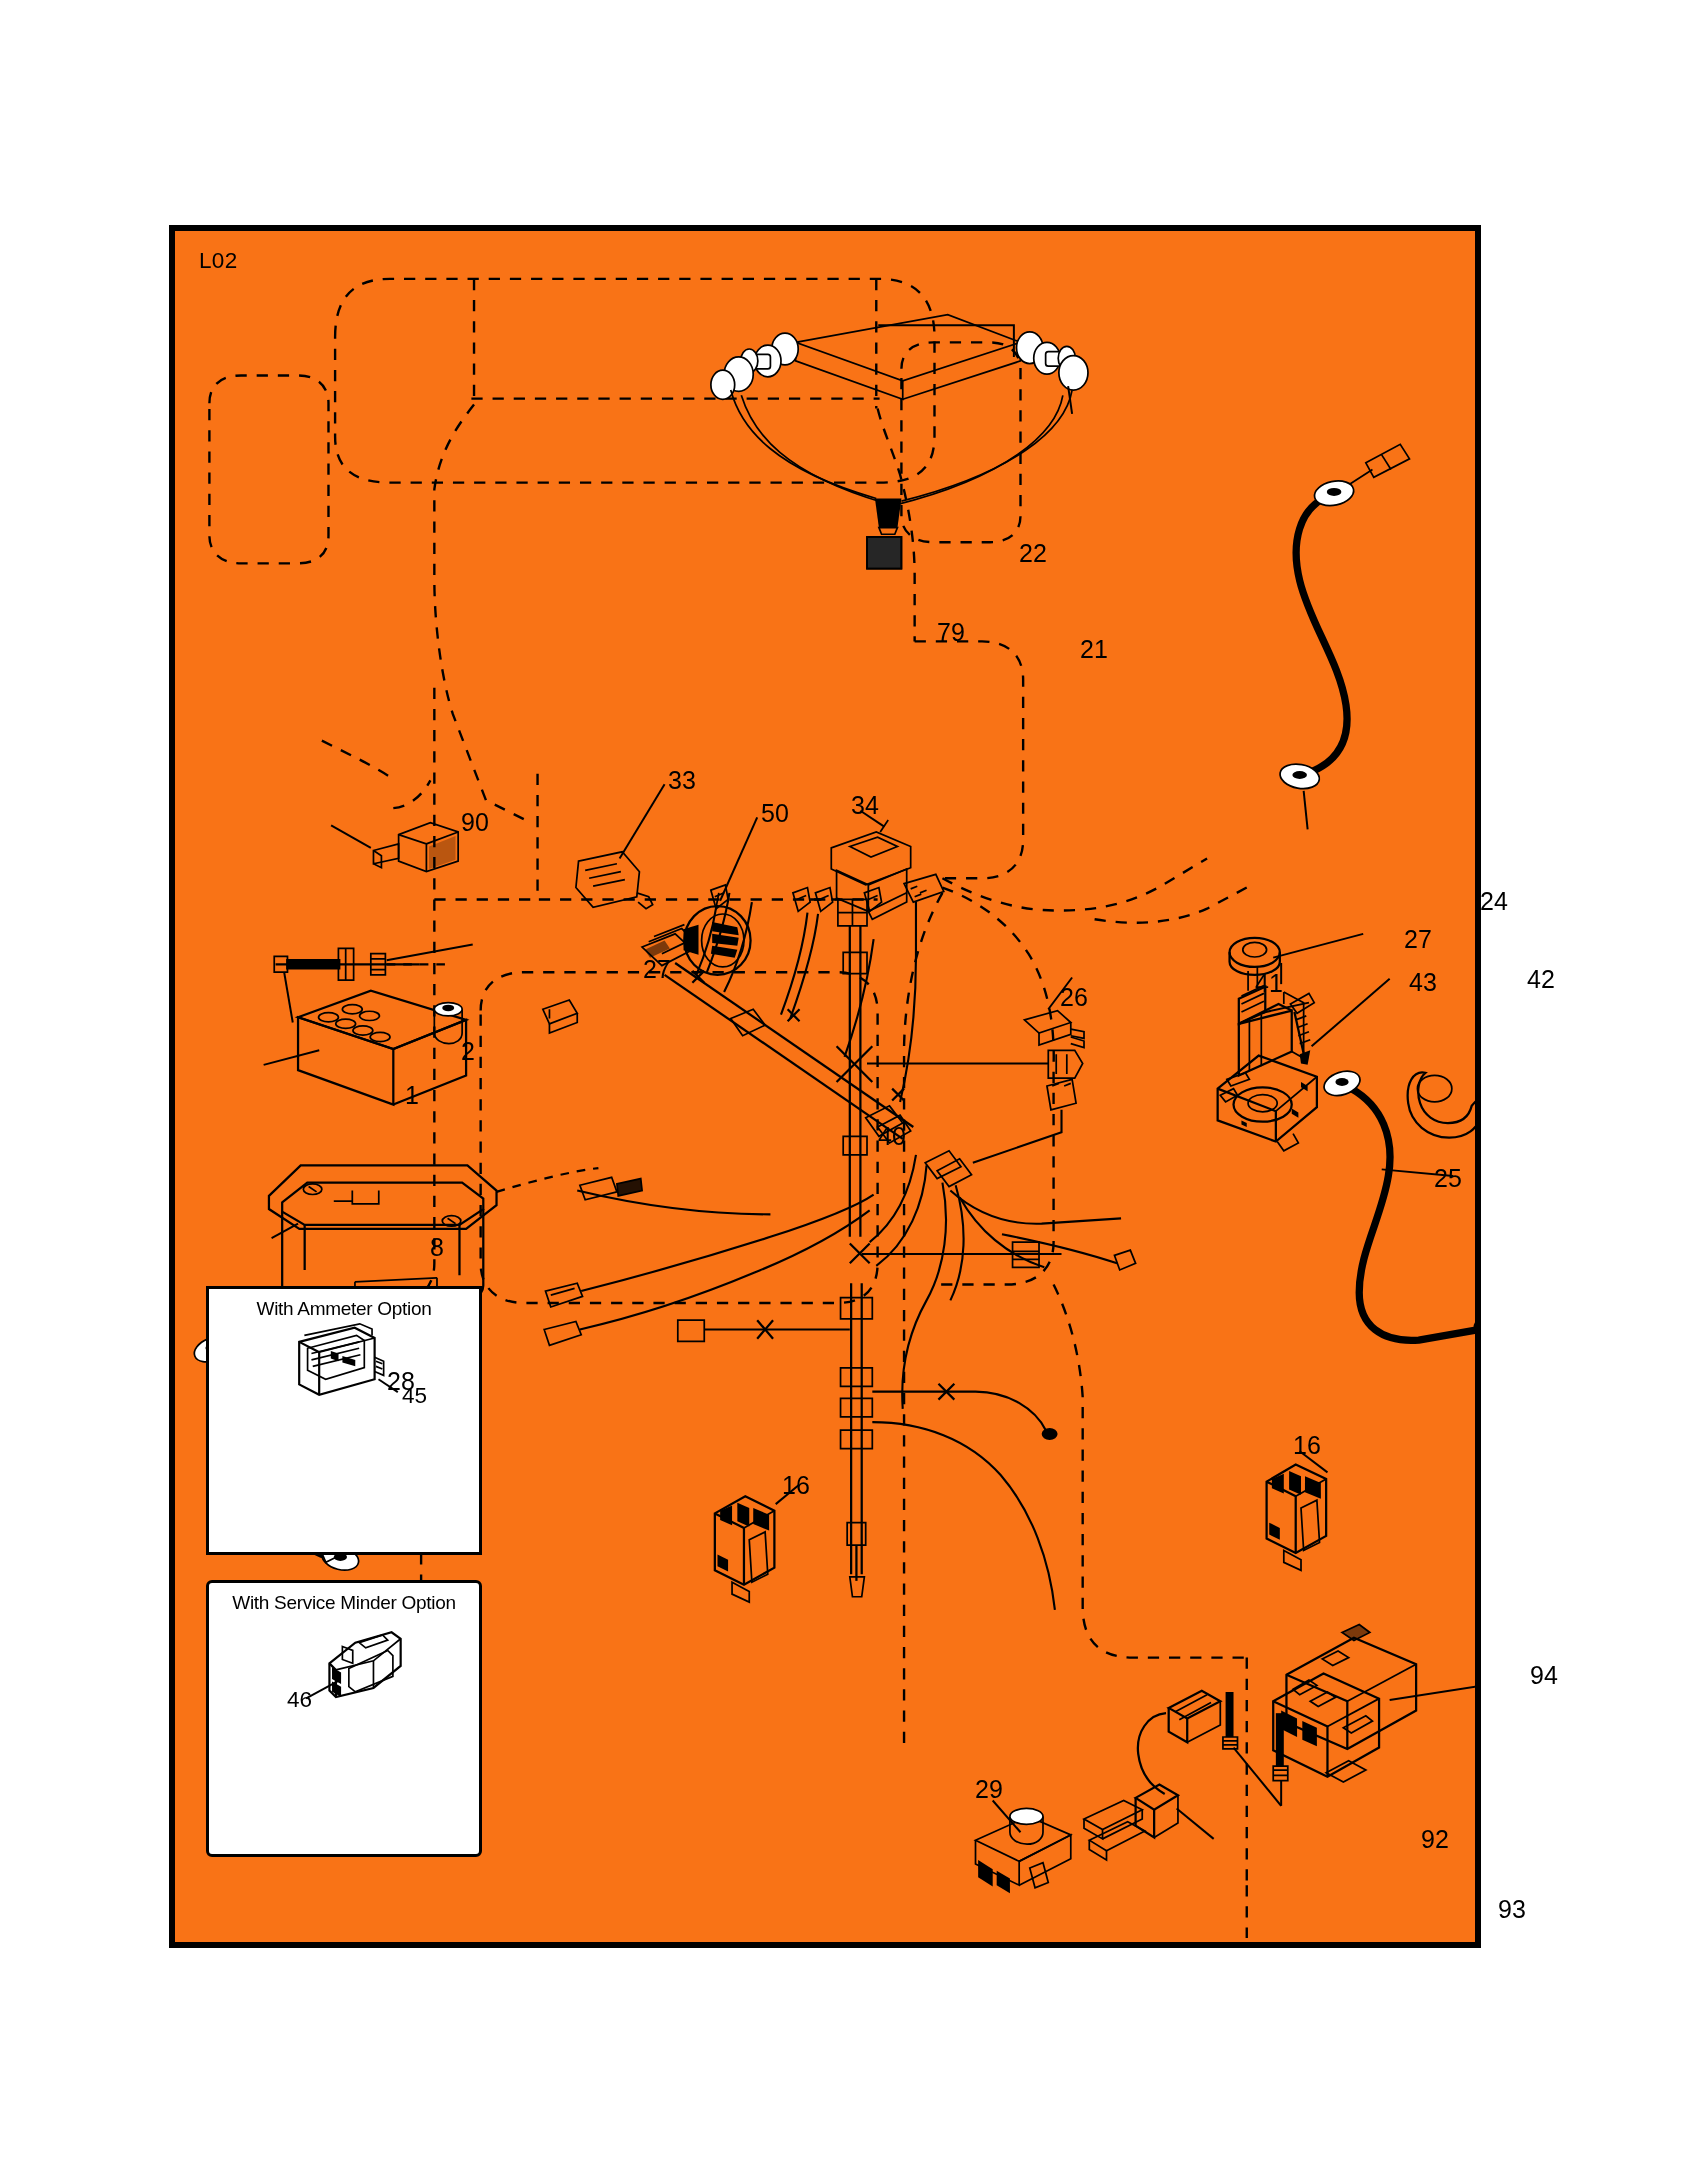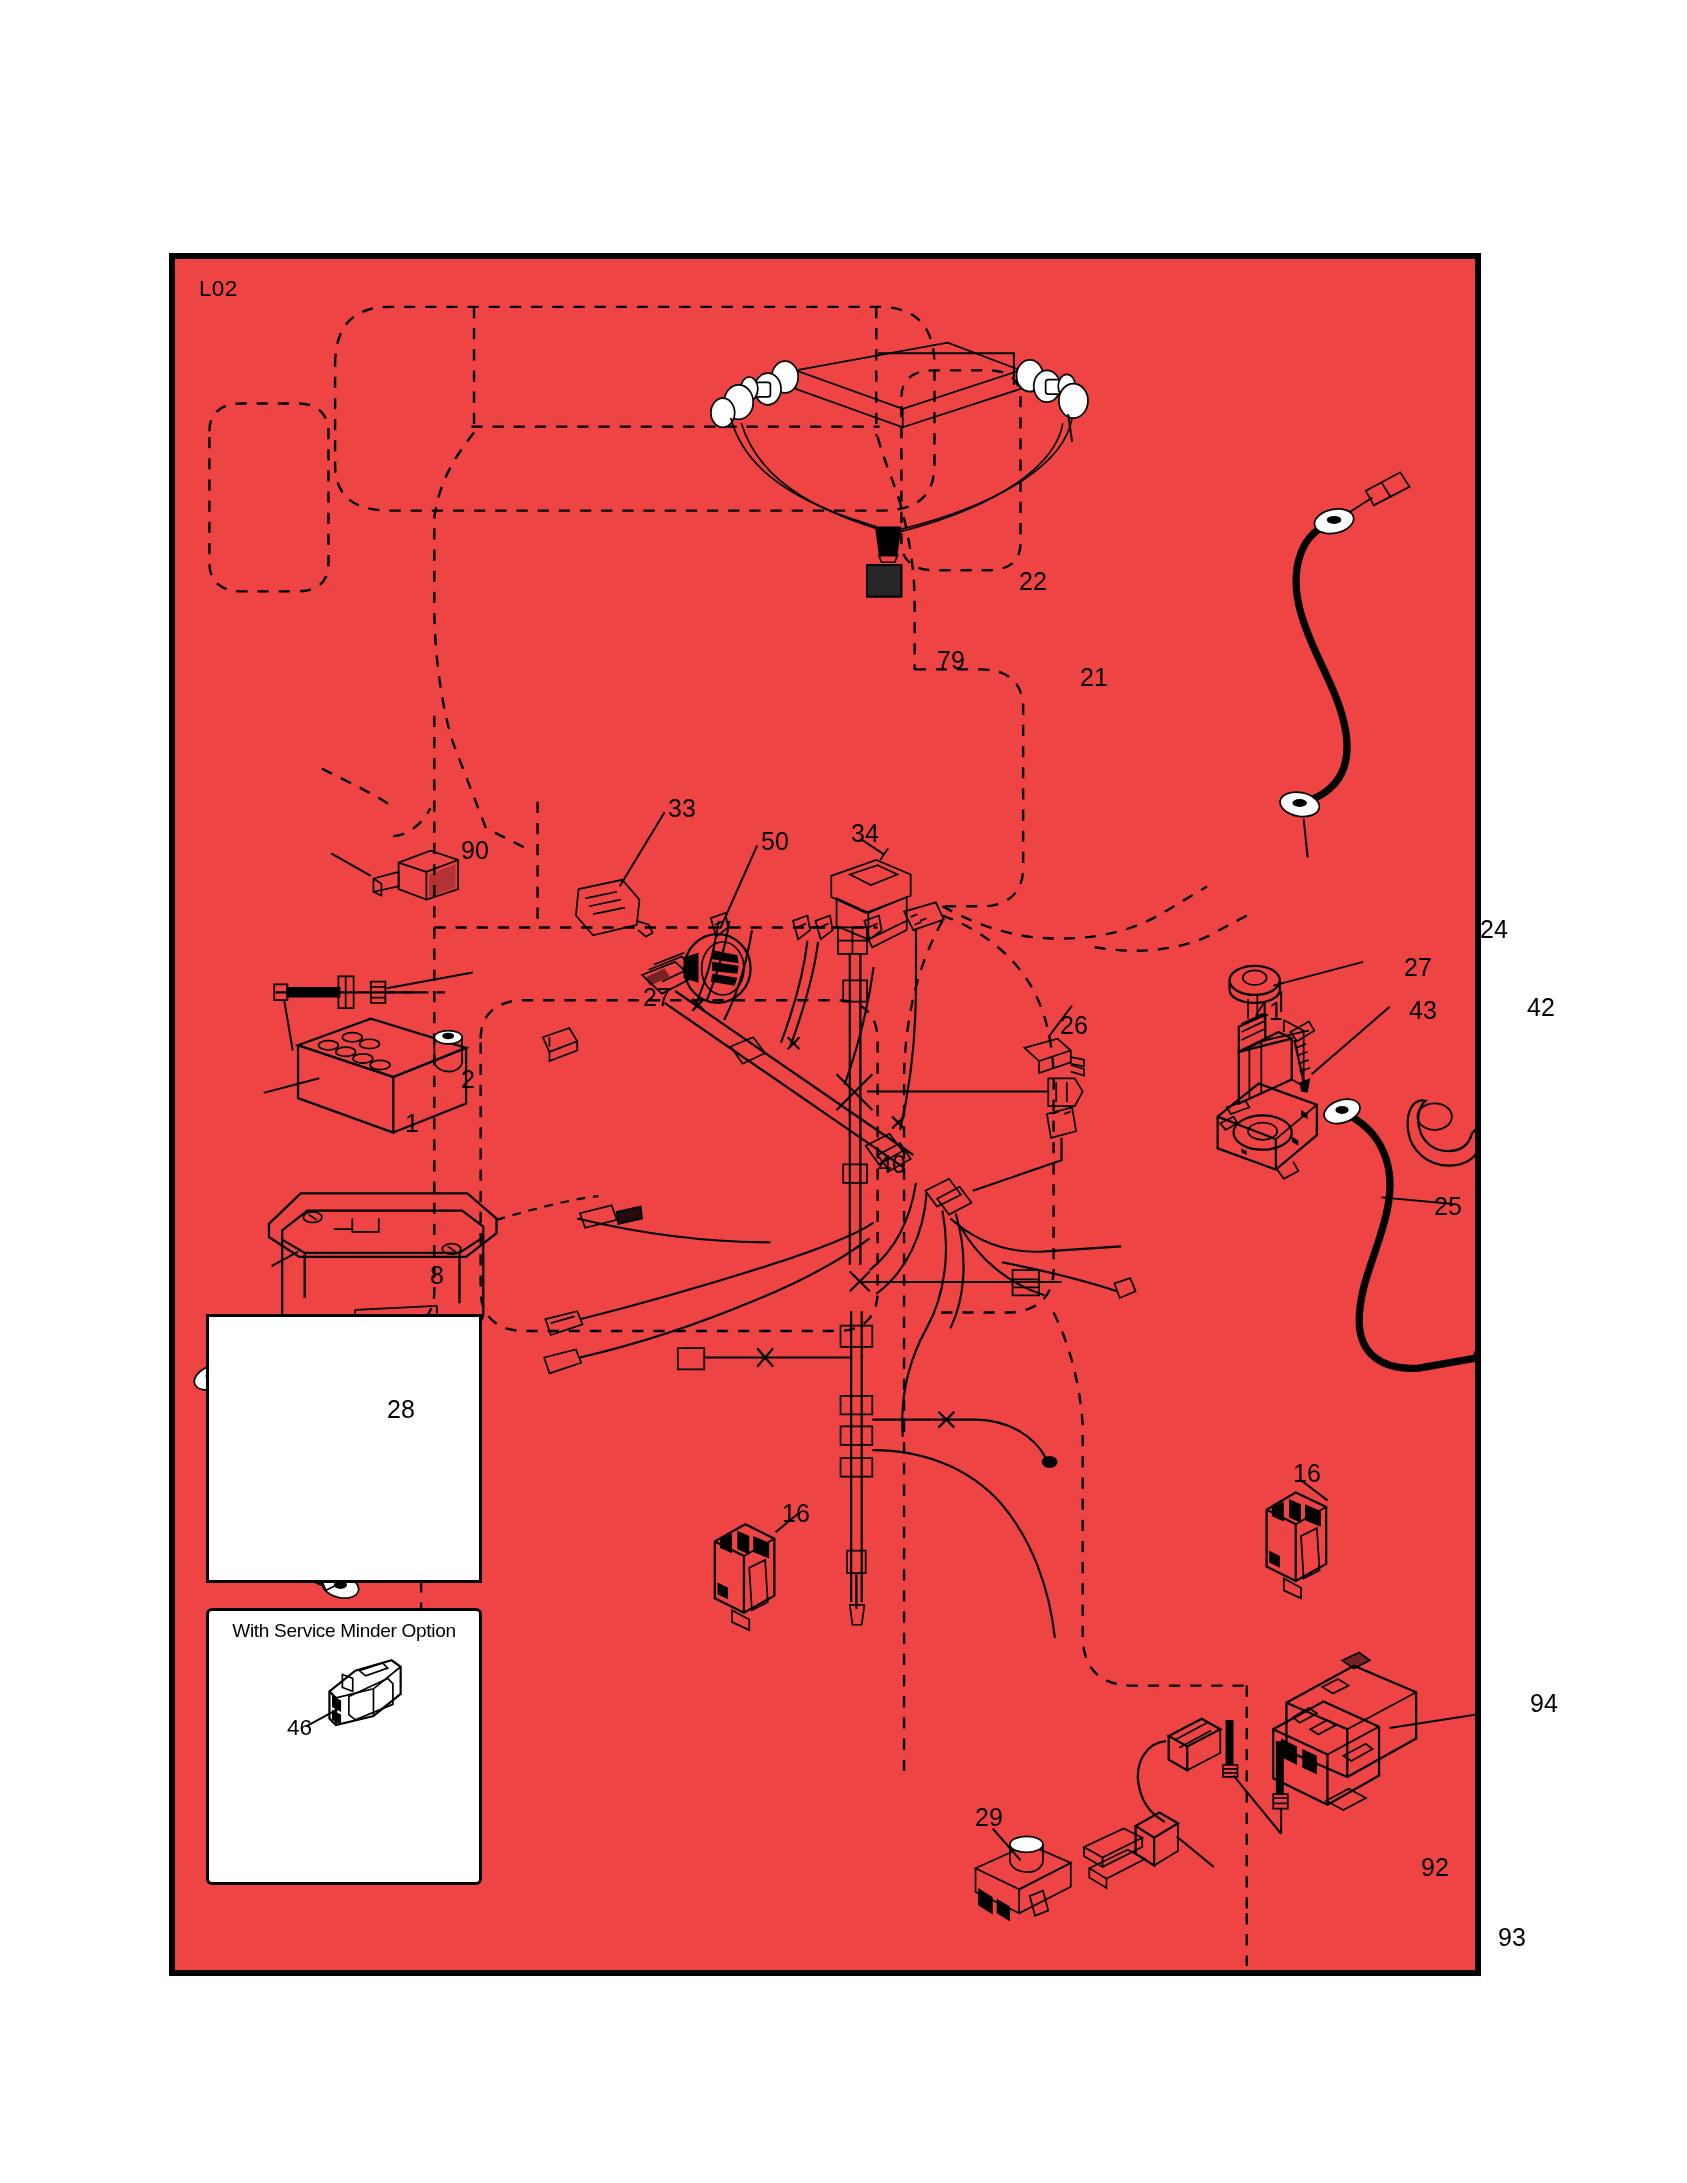--- a/index.html
+++ b/index.html
@@ -25,22 +25,21 @@
   }
   
   #diagram-frame {
     position: absolute;
     left: 169px;
     top: 225px;
     width: 1312px;
     height: 1723px;
     border: 6px solid #000;
     box-sizing: border-box;
-    background: #ef4444;
-    margin-top: 28px;
+    background: #f97316;
   }
   #sheet-code {
     position: absolute;
     left: 24px;
     top: 17px;
     font-size: 22.5px;
     letter-spacing: 0.3px;
     font-family: "Liberation Sans", sans-serif;
   }
   
@@ -598,20 +597,37 @@
 
       <g>
         <path class="ln" d="M556 1176 L596 1162 L608 1182 L566 1198 Z"></path>
         <path class="ln" d="M566 1198 L566 1212 L608 1196 L608 1182"></path>
         <path class="ln" d="M566 1176 L566 1190"></path>
       </g>
 
     </svg>
 
     <div class="legend-box" id="legend-ammeter">
+      <div class="legend-half upper">
+        <div class="legend-title">With Ammeter Option</div>
+        <svg class="legend-art" viewBox="0 0 417 204">
+          <path class="ln" d="M147 72 L233 54 L252 62 L252 72"></path>
+          <path class="ln3" d="M139 82 L225 60 L256 76 L256 140 L170 164 L139 148 Z"></path>
+          <path class="ln3" d="M139 82 L170 98 L170 164"></path>
+          <path class="ln" d="M170 98 L256 76"></path>
+          <path class="ln" d="M152 92 L228 72 L240 80 L240 122 L180 140 L152 126 Z"></path>
+          <path class="ln" d="M158 100 L232 82 M158 110 L232 92 M160 120 L234 102"></path>
+          <path class="fill" d="M188 96 L200 100 L200 112 L188 108 Z"></path>
+          <path class="fill" d="M206 104 L226 110 L226 120 L206 114 Z"></path>
+          <path class="ln" d="M256 106 L270 112 L270 134 L256 128"></path>
+          <path class="ln" d="M258 112 L268 116 M258 120 L268 124"></path>
+          <path class="lead" d="M262 140 L292 160"></path>
+        </svg>
+        <div class="callout small" style="left:193px; top:96px;">45</div>
+      </div>
     </div>
 
     <div class="legend-box" id="legend-serviceminder">
       <div class="legend-half upper">
         <div class="legend-title">With Service Minder Option</div>
         <svg class="legend-art" viewBox="0 0 417 209">
           <path class="ln3" d="M186 124 L226 92 L282 76 L296 86 L296 128 L254 162 L196 176 L186 166 Z"></path>
           <path class="ln3" d="M186 124 L196 134 L196 176"></path>
           <path class="ln" d="M196 134 L254 120 L296 86"></path>
           <path class="ln" d="M254 120 L254 162"></path>

